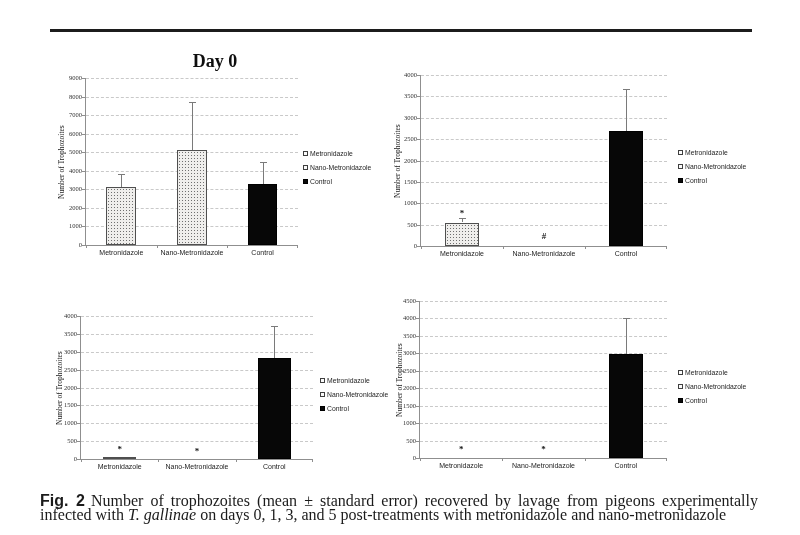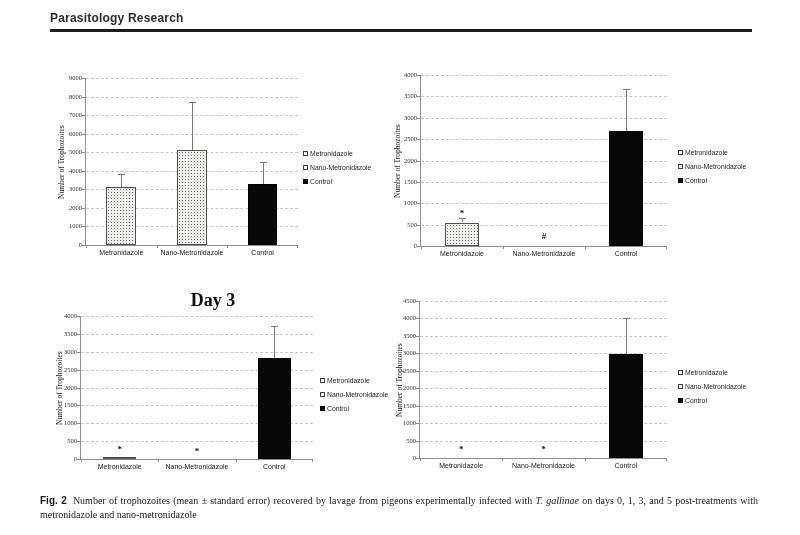--- a/index.html
+++ b/index.html
@@ -61,35 +61,35 @@
   .lg-marker { width:5px; height:5px; flex:0 0 auto; }
   .lg-marker.dots {
     border:1px solid #3f3f3f; background-color:#fbfbfb;
     background-image:radial-gradient(#777 0.5px, rgba(0,0,0,0) 0.6px); background-size:2px 2px;
   }
   .lg-marker.solid { background:#0a0a0a; border:1px solid #000; }
   .lg-label { font-size:6.8px; color:#1d1d1d; white-space:nowrap; line-height:7px; }
   
   .caption {
     position:absolute; left:40px; top:494px; width:718px;
-    font-family:"Liberation Serif", serif; font-size:10px; line-height:13.5px;
+    font-family:"Liberation Serif", serif; font-size:16px; line-height:13.5px;
     color:#1b1b1b; text-align:justify;
   }
   .fig-label { font-family:"Liberation Sans", sans-serif; font-weight:700; margin-right:6px; }
   .italic { font-style:italic; }
 </style>
 </head>
 <body>
 
 <div class="page">
 
-  <div class="journal-header">Parasitology Research</div>
   <div class="header-rule"></div>
 
   <div class="chart" style="left:50px; top:45px; width:340px; height:240px;">
+    <div class="chart-title" style="left:65px; top:6px;">Day 0</div>
     <div class="y-title" style="left:6px; top:33px; height:168px;">Number of Trophozoites</div>
     <div class="plot" style="left:35px; top:33px; width:213px; height:168px;">
         <div class="ytick" style="top: 163px;">0</div>
         <div class="tickmark" style="top: 167px;"></div>
         <div class="gridline" style="top: 148.444px;"></div>
         <div class="ytick" style="top: 144.444px;">1000</div>
         <div class="tickmark" style="top: 148.444px;"></div>
         <div class="gridline" style="top: 129.889px;"></div>
         <div class="ytick" style="top: 125.889px;">2000</div>
         <div class="tickmark" style="top: 129.889px;"></div>
@@ -197,21 +197,20 @@
           <span class="lg-label">Nano-Metronidazole</span>
         </div>
         <div class="lg-row">
           <span class="lg-marker solid"></span>
           <span class="lg-label">Control</span>
         </div>
       </div>
   </div>
 
   <div class="chart" style="left:30px; top:288px; width:360px; height:205px;">
-    <div class="chart-title" style="left:83px; top:2px;">Day 3</div>
     <div class="y-title" style="left:24px; top:28px; height:144px;">Number of Trophozoites</div>
     <div class="plot" style="left:50px; top:28px; width:233px; height:144px;">
         <div class="ytick" style="top: 139px;">0</div>
         <div class="tickmark" style="top: 143px;"></div>
         <div class="gridline" style="top: 125.125px;"></div>
         <div class="ytick" style="top: 121.125px;">500</div>
         <div class="tickmark" style="top: 125.125px;"></div>
         <div class="gridline" style="top: 107.25px;"></div>
         <div class="ytick" style="top: 103.25px;">1000</div>
         <div class="tickmark" style="top: 107.25px;"></div>

